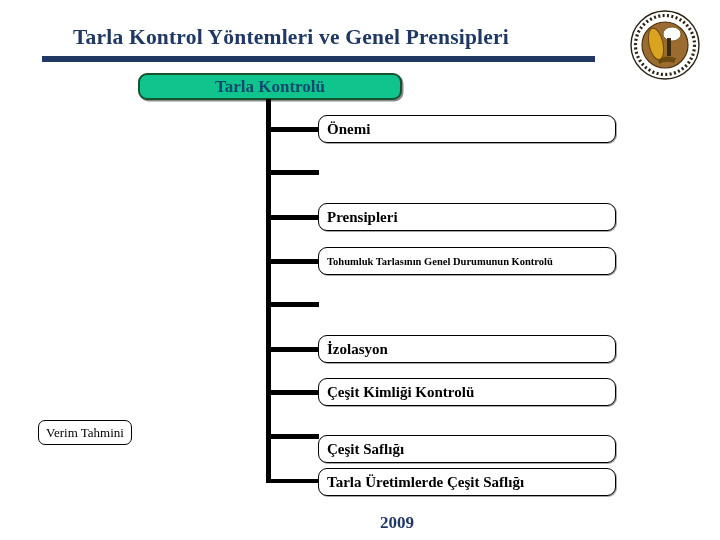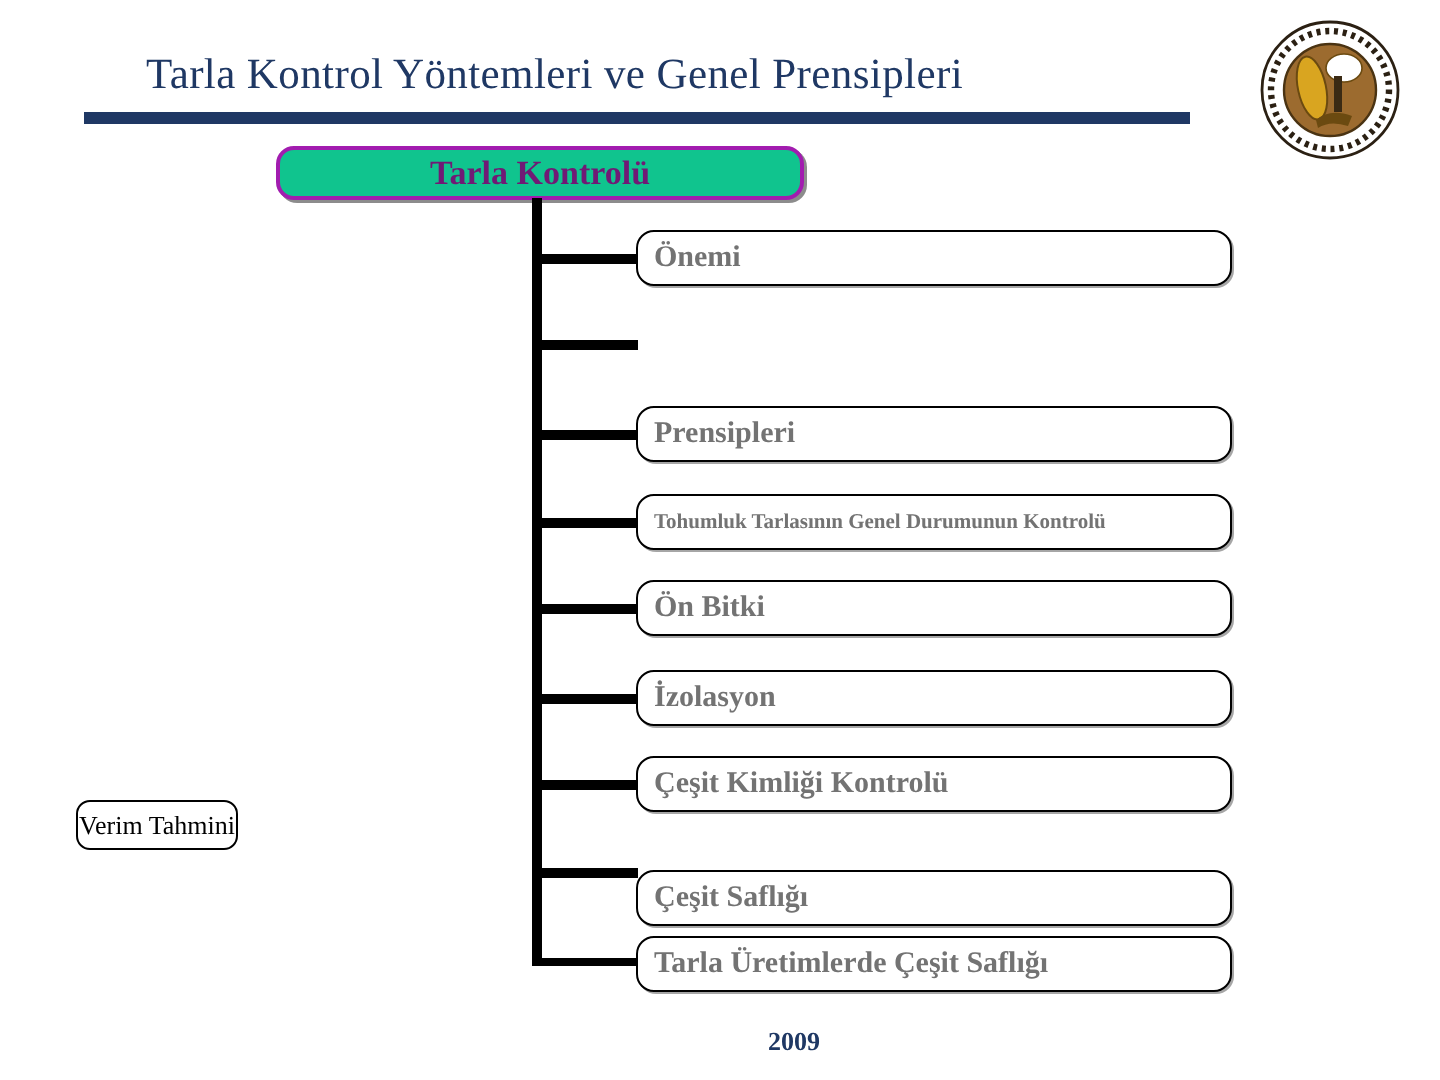--- a/index.html
+++ b/index.html
@@ -11,21 +11,21 @@
     background: #ffffff;
     overflow: hidden;
     font-family: "Liberation Serif", "DejaVu Serif", serif;
   }
   .title {
     position: absolute;
     left: 73px;
     top: 25px;
     width: 540px;
     font-size: 21.5px;
-    font-weight: normal;
+    font-weight: bold;
     color: #1F3864;
     letter-spacing: 0.2px;
     white-space: nowrap;
   }
   .rule {
     position: absolute;
     left: 42px;
     top: 56px;
     width: 553px;
     height: 6px;
@@ -38,29 +38,29 @@
     width: 74px;
     height: 74px;
   }
   .root-box {
     position: absolute;
     left: 138px;
     top: 73px;
     width: 264px;
     height: 27px;
     background: #10C48E;
-    border: 2px solid #a21caf;
+    border: 2px solid #14532d;
     border-radius: 9px;
     box-shadow: 1.5px 1.5px 0 rgba(0,0,0,0.45);
     display: flex;
     align-items: center;
     justify-content: center;
     font-size: 17px;
     font-weight: bold;
-    color: #701a75;
+    color: #0c4a6e;
   }
   .trunk {
     position: absolute;
     left: 266px;
     top: 99px;
     width: 4.5px;
     height: 384px;
     background: #000000;
   }
   .branch {
@@ -77,49 +77,49 @@
     height: 28px;
     background: #ffffff;
     border: 1.5px solid #000000;
     border-radius: 9px;
     box-shadow: 1px 1px 0 rgba(0,0,0,0.35);
     display: flex;
     align-items: center;
     padding-left: 8px;
     font-size: 15px;
     font-weight: bold;
-    color: #737373;
+    color: #000000;
     white-space: nowrap;
     overflow: hidden;
   }
   .node.small-text { font-size: 10.5px; text-align: right; }
   .floating-box {
     position: absolute;
     left: 38px;
-    top: 400px;
-    width: 81px;
+    top: 420px;
+    width: 94px;
     height: 25px;
     background: #ffffff;
     border: 1.2px solid #000000;
     border-radius: 7px;
     display: flex;
     align-items: center;
     justify-content: center;
     font-size: 13px;
     font-weight: normal;
     color: #000000;
     white-space: nowrap;
   }
   .year {
     position: absolute;
     left: 356px;
     top: 513px;
     width: 82px;
     text-align: center;
-    font-size: 13px;
+    font-size: 17px;
     font-weight: bold;
     color: #1F3864;
   }
 </style>
 </head>
 <body>
 
 <div class="slide">
 
   <div class="title">Tarla Kontrol Yöntemleri ve Genel Prensipleri</div>
@@ -153,23 +153,20 @@
 
   <div class="node" style="top:115px">
     <span>Önemi</span>
   </div>
   <div class="node" style="top:203px">
     <span>Prensipleri</span>
   </div>
   <div class="node small-text" style="top:247px">
     <span>Tohumluk Tarlasının Genel Durumunun Kontrolü</span>
   </div>
-  <div class="node" style="top:290px">
-    <span>Ön Bitki</span>
-  </div>
   <div class="node" style="top:378px">
     <span>Çeşit Kimliği Kontrolü</span>
   </div>
   <div class="node" style="top:335px">
     <span>İzolasyon</span>
   </div>
   <div class="node" style="top:435px">
     <span>Çeşit Saflığı</span>
   </div>
   <div class="node" style="top:468px">

